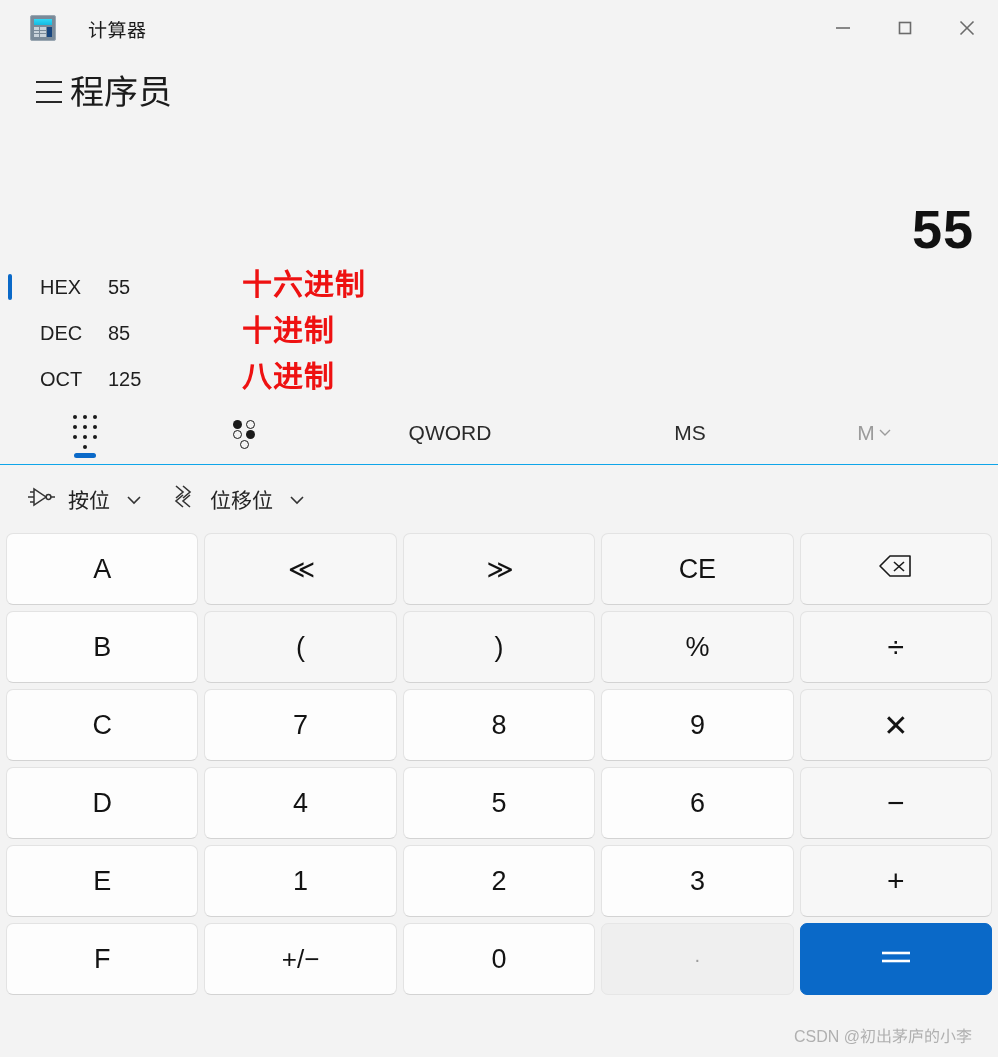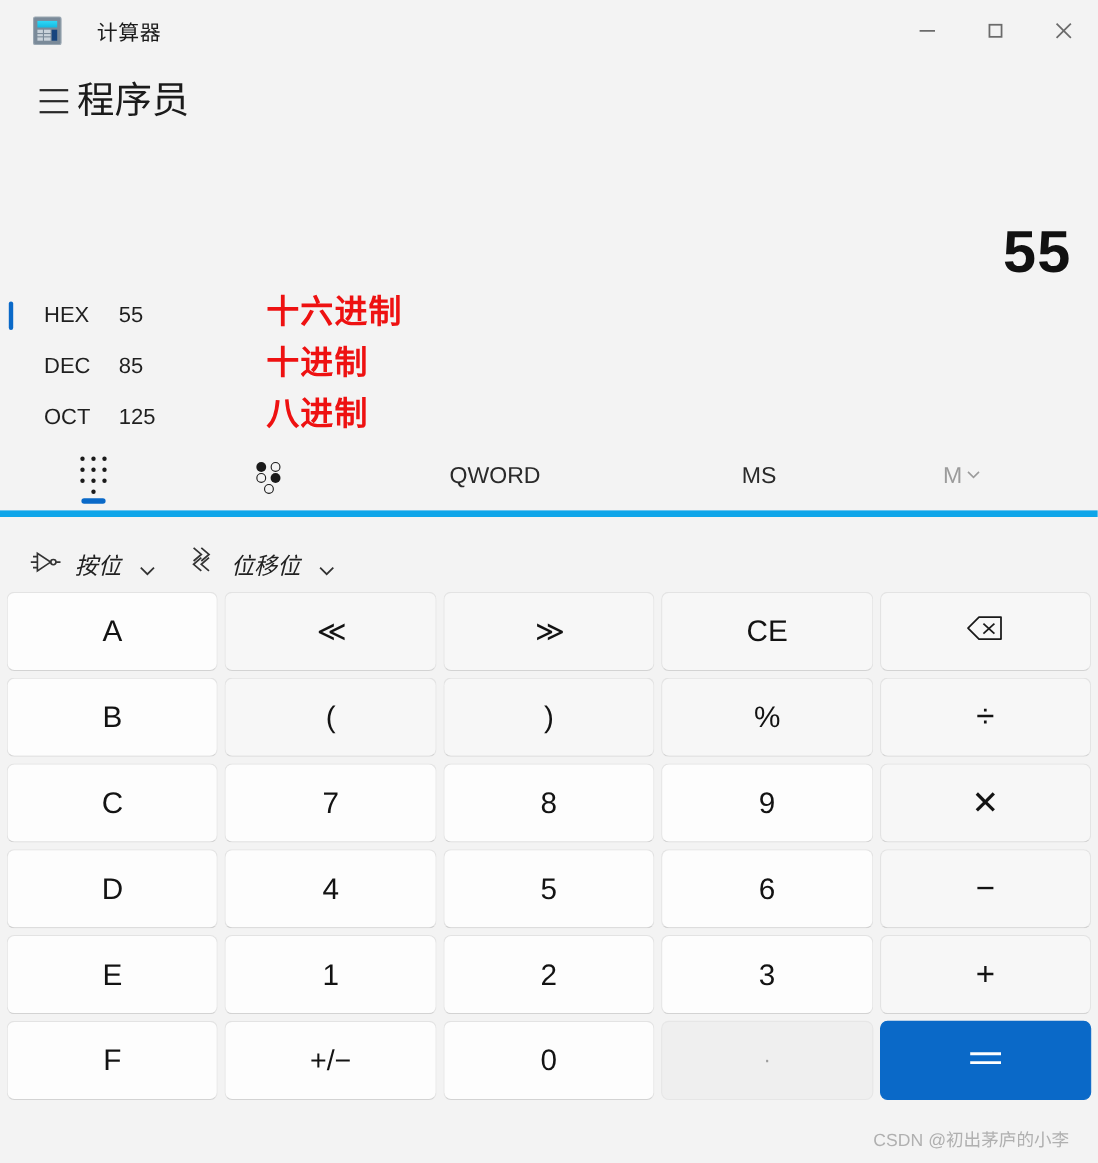--- a/index.html
+++ b/index.html
@@ -166,21 +166,21 @@
     line-height: 1;
     letter-spacing: 1px;
   }
 
   
   .tabstrip {
     height: 62px;
     display: flex;
     align-items: center;
     position: relative;
-    border-bottom: 6px solid #0ea5e9;
+    border-bottom: 1px solid #0ea5e9;
   }
   .tab {
     display: flex;
     flex-direction: column;
     align-items: center;
     justify-content: center;
     height: 62px;
     position: relative;
   }
   .tab-underline {
@@ -228,25 +228,24 @@
 
   
   .opbar {
     height: 68px;
     display: flex;
     align-items: center;
     padding-left: 20px;
   }
   .opgroup {
     display: flex;
-    align-items: flex-end;
+    align-items: center;
     height: 48px;
     padding: 0 6px;
     margin-right: 12px;
-    font-style: italic;
   }
   .opgroup .op-label {
     font-size: 21px;
     color: #222;
     margin-left: 12px;
   }
   .chev {
     margin-left: 14px;
     color: #333;
     display: flex;

